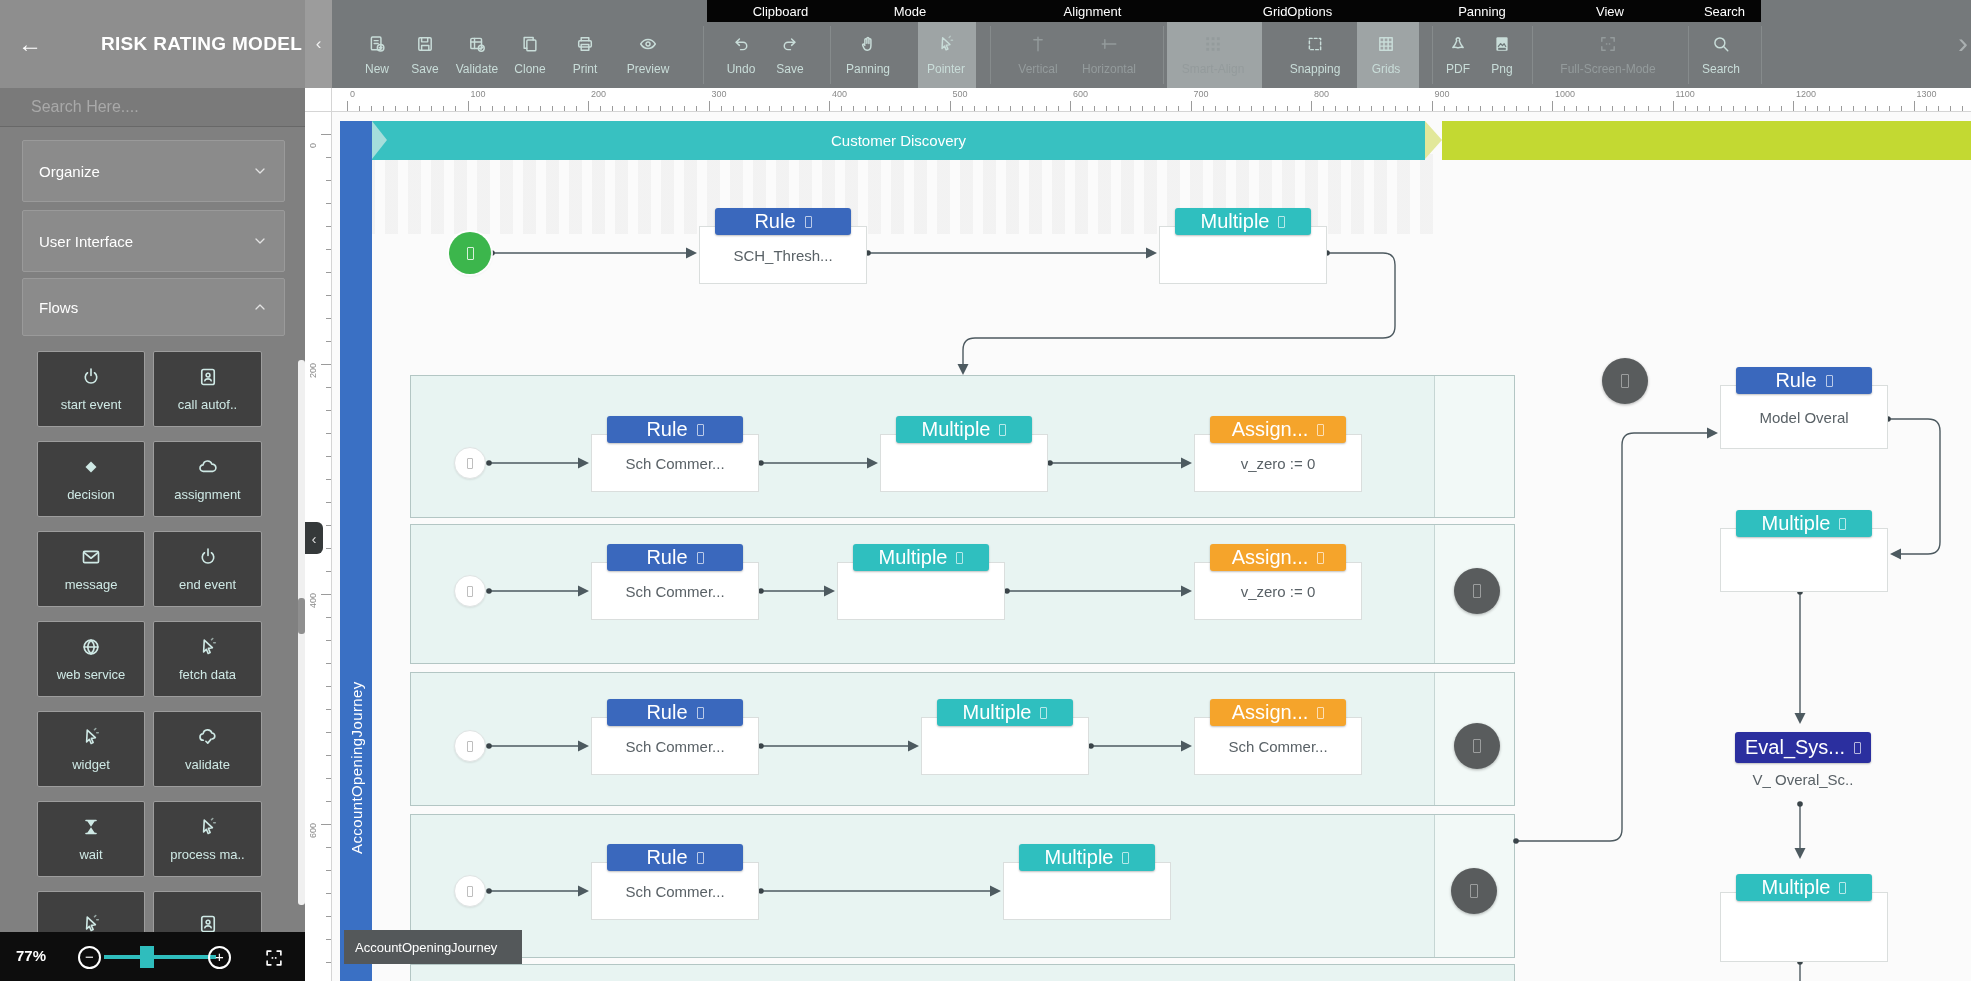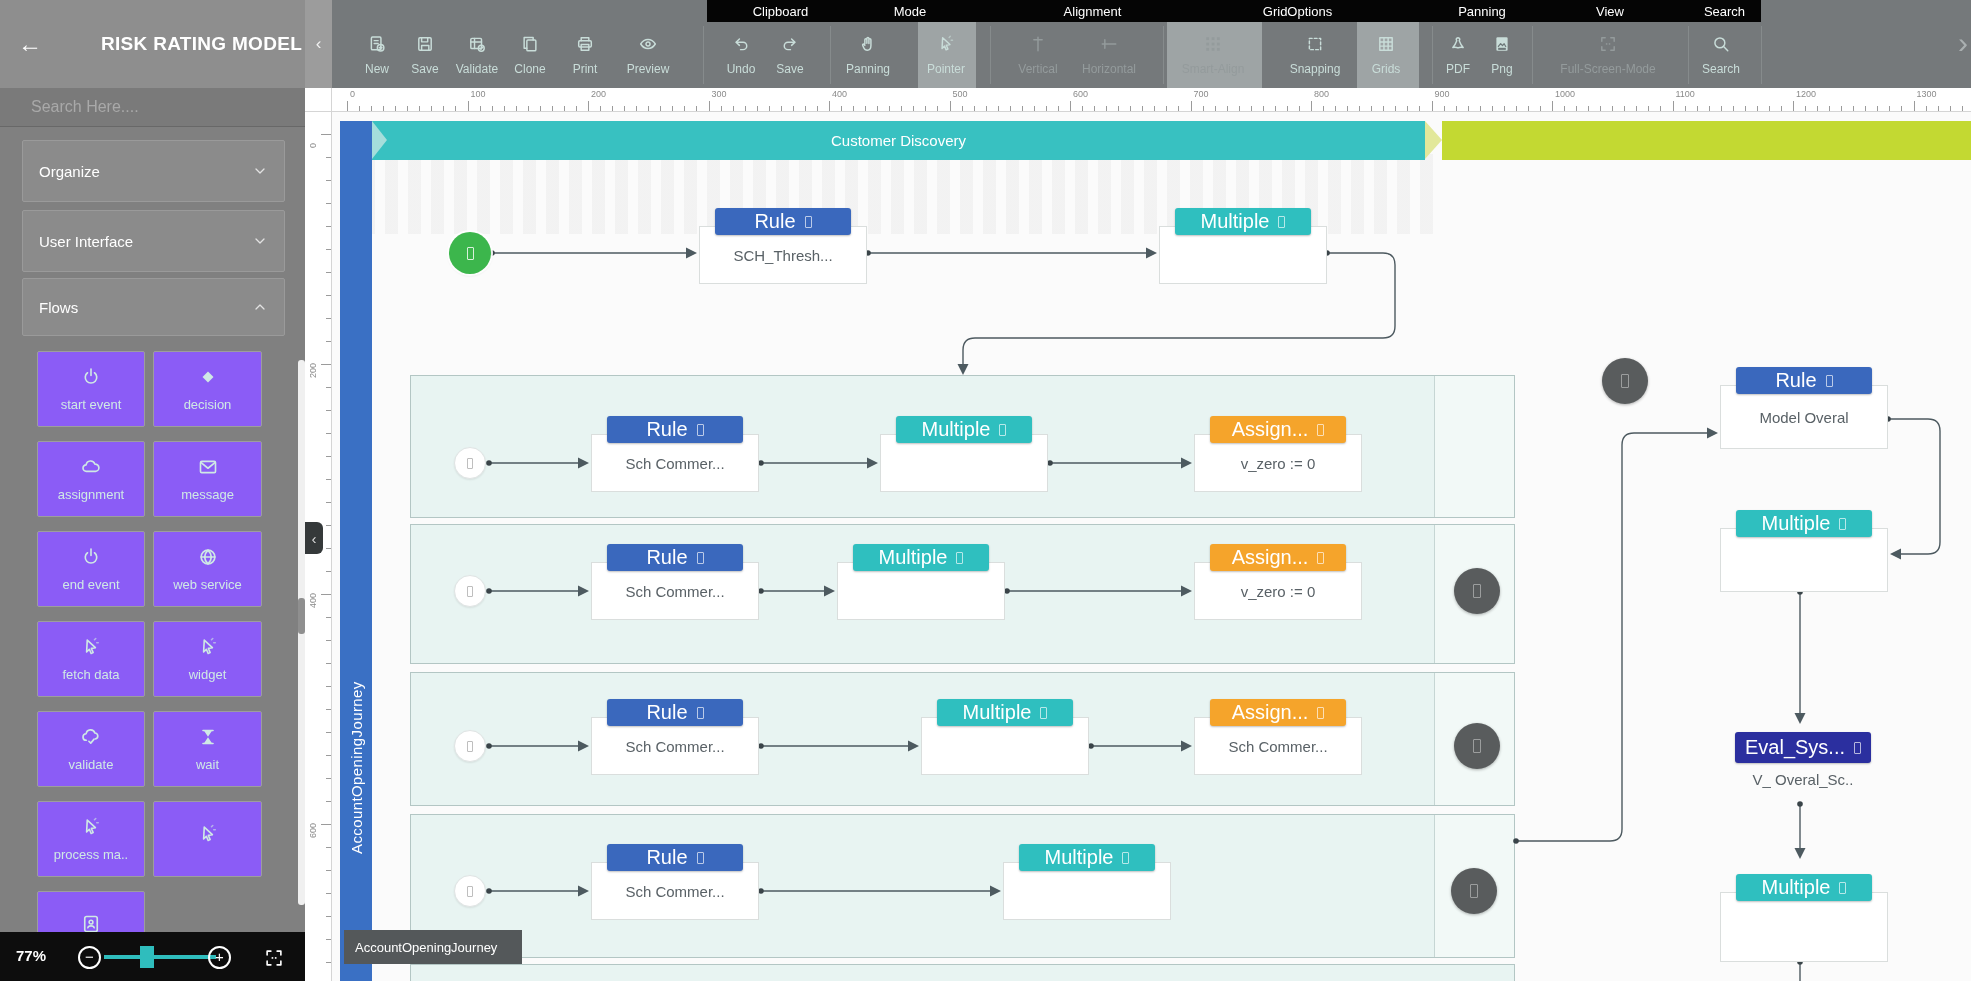--- a/index.html
+++ b/index.html
@@ -10,21 +10,21 @@
   #sb-header { position:absolute; left:0; top:0; width:305px; height:88px; background:#8e8e8e; display:flex; align-items:center; padding:0 18px; color:#fff; }
   #sb-back { font-size:24px; cursor:pointer; margin-right:14px; color:#fff; }
   #sb-title { font-size:19px; font-weight:bold; letter-spacing:.3px; flex:1; white-space:nowrap;margin-left:45px; }
   #sb-expand { width:22px; height:22px; color:#fff; cursor:pointer; }
   #sb-search-row { position:absolute; left:0; top:88px; width:305px; height:39px; background:#7a7a7a; border-bottom:1px solid #686868; display:flex; align-items:center; }
   #sb-search { background:transparent; border:none; outline:none; color:#e8e8e8; font-size:16px; padding:0 0 0 31px; width:260px; font-family:"Liberation Sans",sans-serif; }
   #sb-search::placeholder { color:#a9a9a9; }
   .acc { position:absolute; left:22px; width:263px; background:#8b8b8b; border:1px solid #9a9a9a; border-radius:2px; display:flex; align-items:center; padding:0 16px; color:#fff; font-size:15px; cursor:pointer; }
   .acc .chev { margin-left:auto; width:16px; height:16px; color:#e2e2e2; }
   #flow-grid { position:absolute; left:37px; top:351px; width:226px; display:grid; grid-template-columns:108px 109px; column-gap:8px; row-gap:14px; }
-  .tile { height:76px; background:#8b5cf6; border:1px solid #9d9d9d; border-radius:2px; display:flex; flex-direction:column; align-items:center; justify-content:center; gap:7px; color:#cfe9e5; font-size:13px; cursor:pointer; }
+  .tile { height:76px; background:#404040; border:1px solid #9d9d9d; border-radius:2px; display:flex; flex-direction:column; align-items:center; justify-content:center; gap:7px; color:#cfe9e5; font-size:13px; cursor:pointer; }
   .tile svg { width:20px; height:20px; }
   #sb-scroll-track { position:absolute; left:298px; top:360px; width:7px; height:545px; background:#f0f0f0; border-radius:3px; }
   #sb-scroll-thumb { position:absolute; left:0; top:238px; width:7px; height:36px; background:#8f8f8f; border-radius:3px; cursor:pointer; }
   #sb-collapse { position:absolute; left:305px; top:522px; width:18px; height:32px; background:#35393a; color:#ddd; border-radius:0 6px 6px 0; display:flex; align-items:center; justify-content:center; font-size:15px; cursor:pointer; z-index:40; }
 
   
   #zoombar { position:absolute; left:0; top:932px; width:305px; height:49px; background:#0d0d0d; z-index:45; color:#fff; }
   #zoom-level { position:absolute; left:16px; top:15px; font-size:15px; font-weight:bold; }
   .zbtn { position:absolute; top:946px; width:23px; height:23px; border:2px solid #fff; border-radius:50%; background:transparent; color:#fff; font-size:15px; line-height:18px; text-align:center; cursor:pointer; z-index:46; }
   #zoom-track { position:absolute; left:104px; top:955px; width:112px; height:4px; background:#2fbdbd; z-index:46; }
@@ -118,20 +118,28 @@
           <path d="M4 10l4-4 4 4"></path>
         </svg></span>
   </div>
   <div id="flow-grid">
       <div class="tile">
         <span><svg viewBox="0 0 16 16" fill="none" stroke="currentColor" stroke-width="1.3" stroke-linecap="round" stroke-linejoin="round">
             <path d="M5.2 4.6a4.6 4.6 0 1 0 5.6 0"></path>
             <path d="M8 1.6v5.2"></path>
           </svg></span>
         <span>start event</span>
+      </div>
+      <div class="tile">
+        <span><svg viewBox="0 0 16 16" fill="none" stroke="currentColor" stroke-width="1.3" stroke-linecap="round" stroke-linejoin="round">
+            <rect x="3" y="2" width="10" height="12" rx="1.5"></rect>
+            <circle cx="8" cy="6.5" r="1.5"></circle>
+            <path d="M5.5 11c.3-2 4.7-2 5 0"></path>
+          </svg></span>
+        <span>call autof..</span>
       </div>
       <div class="tile">
         <span><svg viewBox="0 0 16 16" fill="none" stroke="currentColor" stroke-width="1.3" stroke-linecap="round" stroke-linejoin="round">
             <rect x="4.9" y="4.9" width="6.2" height="6.2" transform="rotate(45 8 8)" fill="currentColor" stroke="none"></rect>
           </svg></span>
         <span>decision</span>
       </div>
       <div class="tile">
         <span><svg viewBox="0 0 16 16" fill="none" stroke="currentColor" stroke-width="1.3" stroke-linecap="round" stroke-linejoin="round">
             <path d="M4.3 11.5a2.6 2.6 0 0 1-.2-5.2 3.6 3.6 0 0 1 7-.6 2.4 2.4 0 0 1 .6 5.8z"></path>

